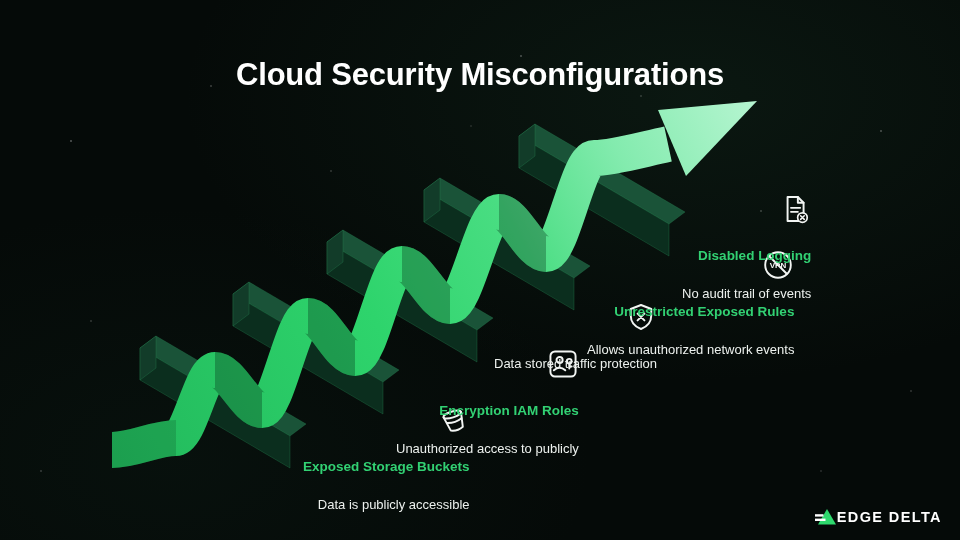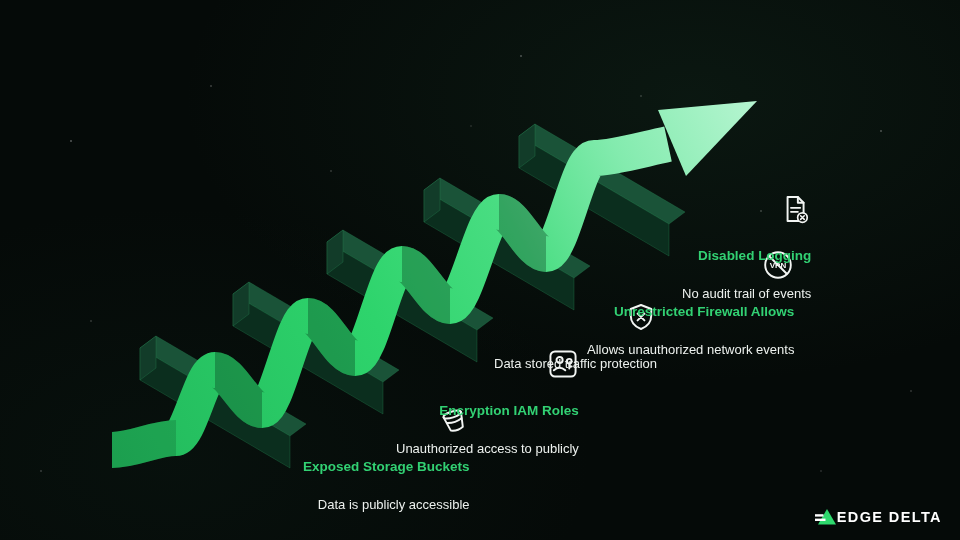--- a/index.html
+++ b/index.html
@@ -35,20 +35,21 @@
   .logo .text{color:#ffffff;font-weight:700;font-size:14.5px;letter-spacing:1.4px;}
   svg{display:block;}
 </style>
 </head>
 <body>
 
 <div class="stage">
 
   <div class="stars"></div>
 
+  <h1 class="title">Cloud Security Misconfigurations</h1>
 
   <svg class="diagram" width="960" height="540" viewBox="0 0 960 540">
     <defs>
       <linearGradient id="ribbonGrad" gradientUnits="userSpaceOnUse" x1="112" y1="450" x2="757" y2="101">
         <stop offset="0" stop-color="#22b95c"></stop>
         <stop offset="0.40" stop-color="#2ed46c"></stop>
         <stop offset="0.62" stop-color="#49dd82"></stop>
         <stop offset="0.80" stop-color="#83ebae"></stop>
         <stop offset="1" stop-color="#b6f5d1"></stop>
       </linearGradient>
@@ -143,21 +144,21 @@
   </div>
 
   <div class="item" style="left:587px;top:249px">
     <div class="icon">
       <svg width="32" height="32" viewBox="0 0 30 30" fill="none" stroke="#f2f5f3" stroke-width="1.8" stroke-linecap="round">
         <circle cx="15" cy="15" r="12"></circle>
         <text x="15" y="17.8" text-anchor="middle" stroke="none" fill="#f2f5f3" font-family="Liberation Sans, sans-serif" font-size="7.5" font-weight="bold">VPN</text>
         <path d="M6.8 6.8 L23.2 23.2"></path>
       </svg>
     </div>
-    <div class="label">Unrestricted Firewall Allows</div>
+    <div class="label">Unrestricted Exposed Rules</div>
     <div class="desc">Allows unauthorized network events</div>
   </div>
 
   <div class="item" style="left:682px;top:193px">
     <div class="icon">
       <svg width="32" height="32" viewBox="0 0 28 28" fill="none" stroke="#f2f5f3" stroke-width="1.7" stroke-linecap="round" stroke-linejoin="round">
         <path d="M7.5 3.5 H16.5 L21.5 8.5 V24.5 H7.5 Z"></path>
         <path d="M16.5 3.5 V8.5 H21.5"></path>
         <path d="M10.5 13 H18.5 M10.5 16.5 H16.5"></path>
         <circle cx="20.5" cy="21.5" r="4.2" fill="#060b08" stroke-width="1.5"></circle>

